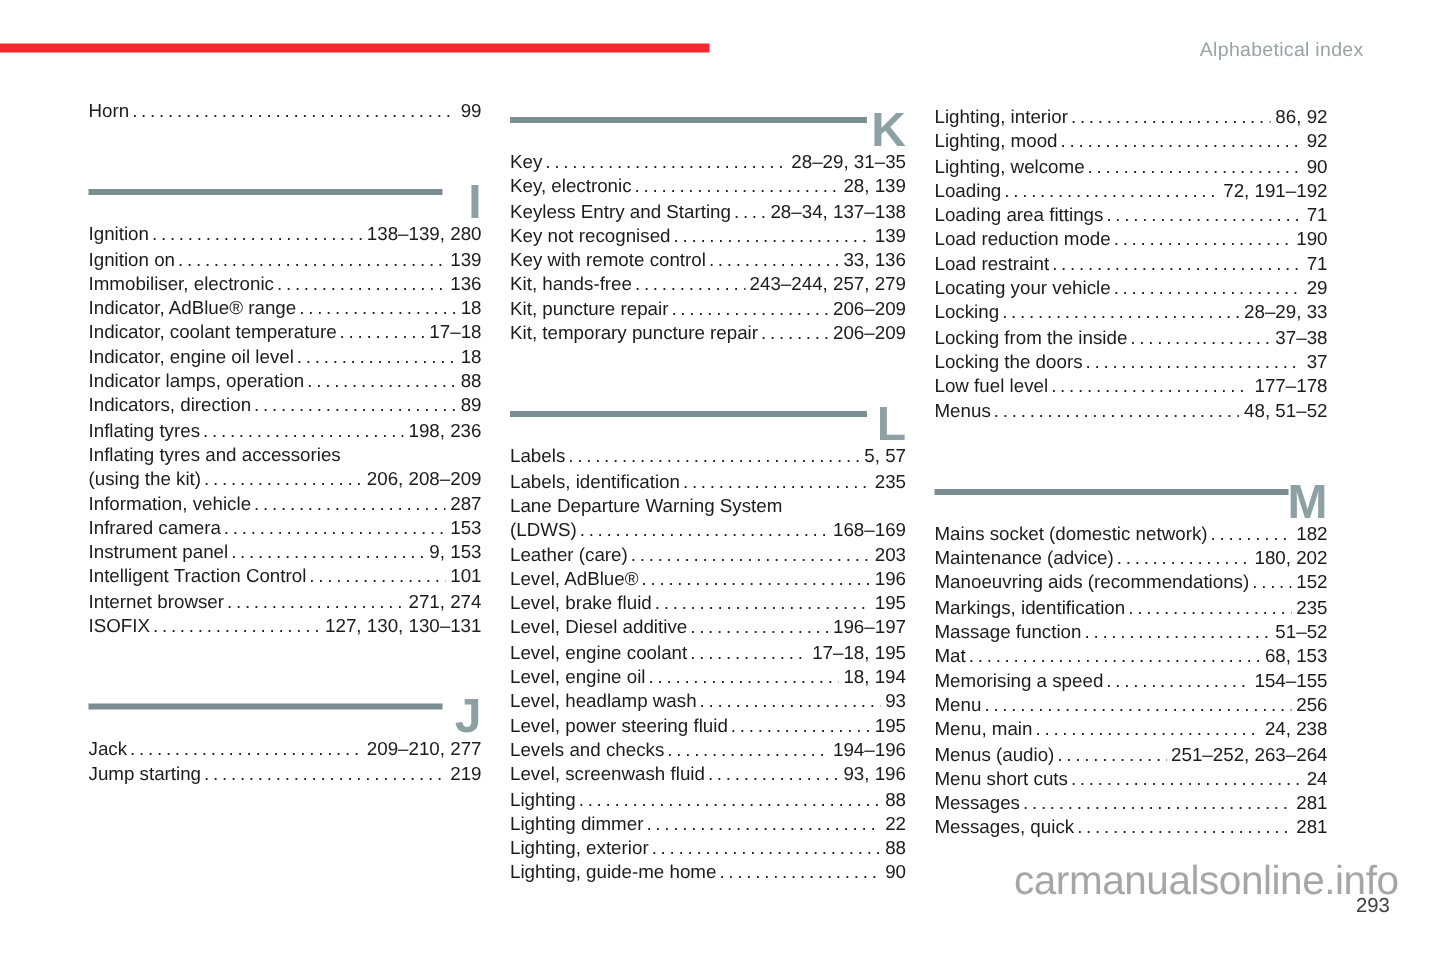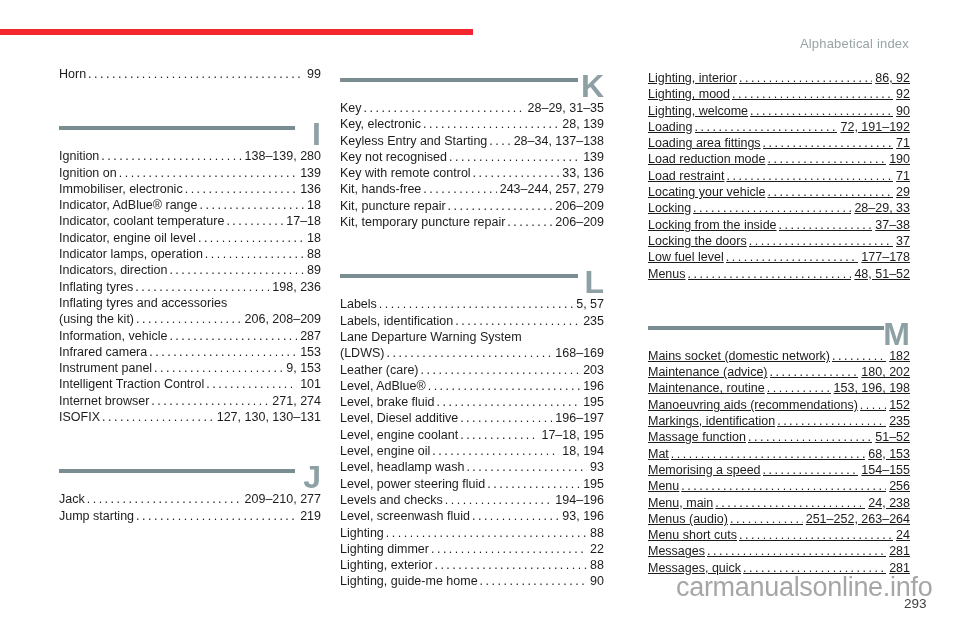--- a/index.html
+++ b/index.html
@@ -7,26 +7,26 @@
     position:relative; width:960px; height:640px; background:#ffffff;
     overflow:hidden; font-family:"Liberation Sans", sans-serif; color:#1c1c1c;
     margin:0 auto;
   }
   .top-accent-bar {
     position:absolute; left:0; top:29px; width:473px; height:6px;
     background:var(--accent, #f4262e);
   }
   .header-label {
     position:absolute; top:25px; right:51px; font-size:13px;
-    color:var(--muted, #98a3a6); letter-spacing:0.2px;margin-top:11px;
+    color:var(--muted, #98a3a6); letter-spacing:0.2px;
   }
   .index-column { position:absolute; }
   .col-0 { left:59px;  top:66px; width:262px; }
   .col-1 { left:340px; top:76px; width:264px; }
-  .col-2 { left:648px; top:70px; width:262px;text-decoration:underline; }
+  .col-2 { left:623px; top:70px; width:262px; }
   .block + .block { margin-top:42px; }
   .section-header { position:relative; height:24px; }
   .section-bar {
     position:absolute; left:0; right:26px; top:2px; height:4px;
     background:var(--bar, #7a8d90);
   }
   .section-letter {
     position:absolute; right:0; top:-3px; font-size:32px; font-weight:bold;
     line-height:27px; color:var(--letter, #8da0a3);
   }
@@ -394,25 +394,20 @@
             <span class="label">Mains socket (domestic network)</span>
             <span class="dots"></span>
             <span class="pages">182</span>
           </div>
           <div class="entry">
             <span class="label">Maintenance (advice)</span>
             <span class="dots"></span>
             <span class="pages">180, 202</span>
           </div>
           <div class="entry">
-            <span class="label">Maintenance, routine</span>
-            <span class="dots"></span>
-            <span class="pages">153, 196, 198</span>
-          </div>
-          <div class="entry">
             <span class="label">Manoeuvring aids (recommendations)</span>
             <span class="dots"></span>
             <span class="pages">152</span>
           </div>
           <div class="entry">
             <span class="label">Markings, identification</span>
             <span class="dots"></span>
             <span class="pages">235</span>
           </div>
           <div class="entry">

